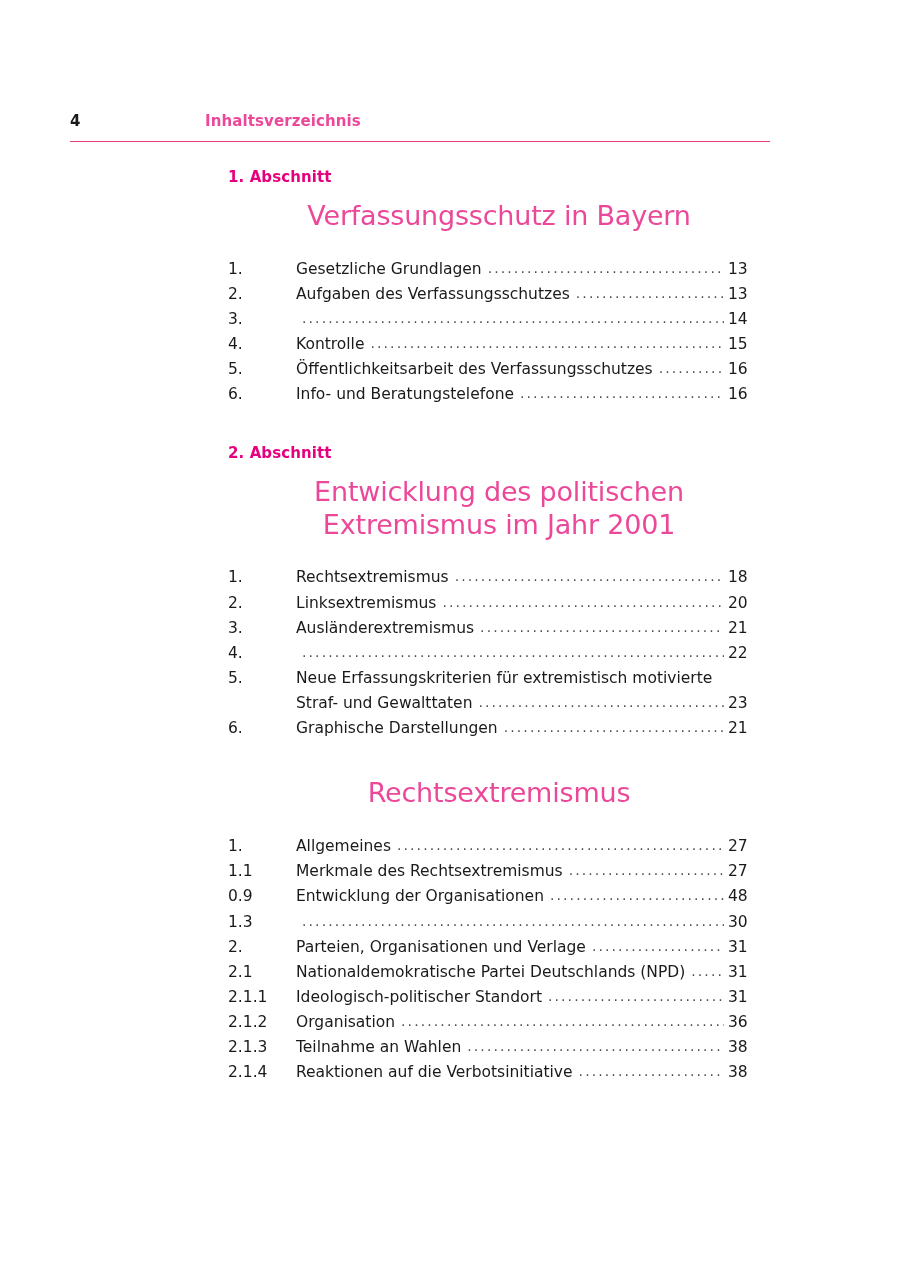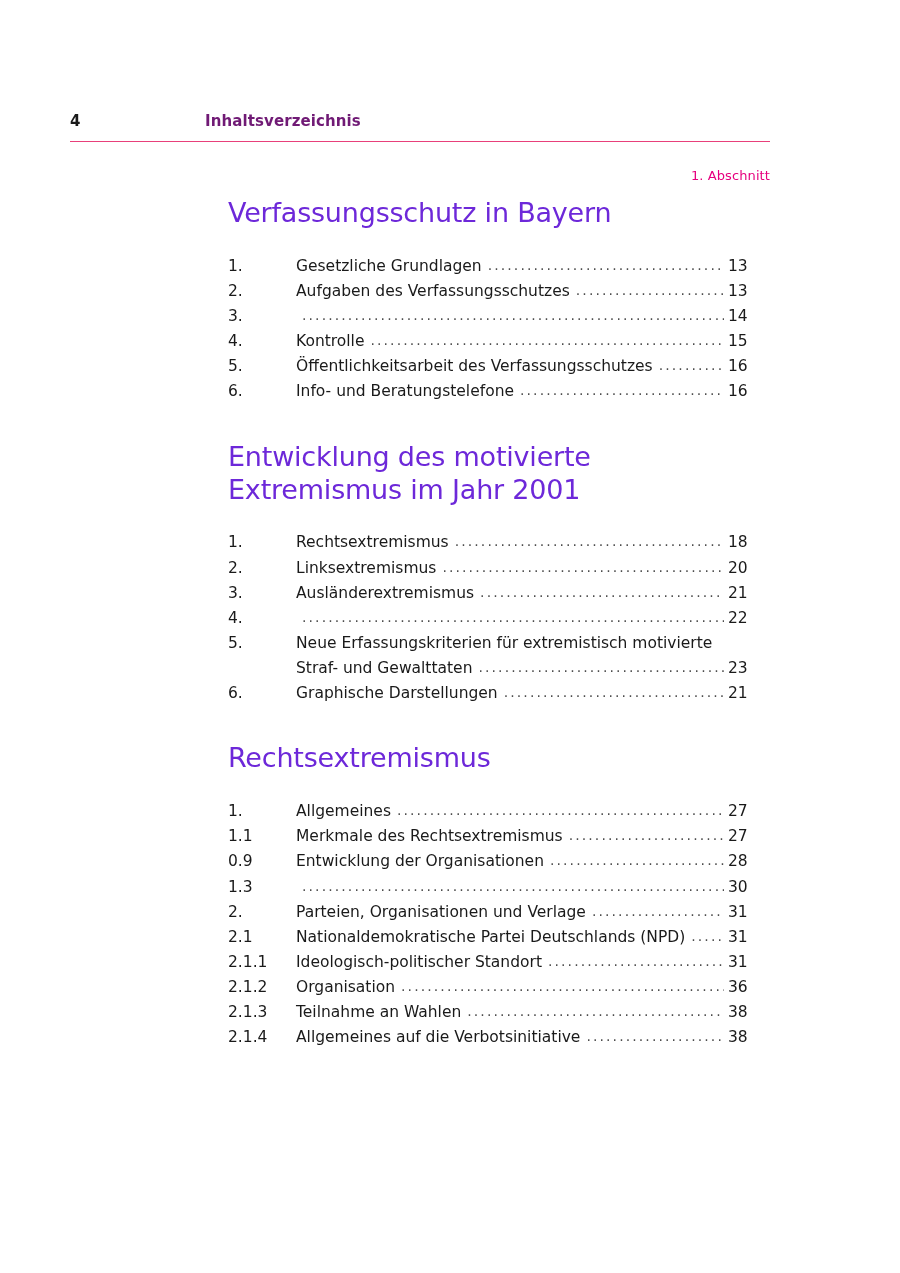--- a/index.html
+++ b/index.html
@@ -33,21 +33,21 @@
   }
   .folio {
     font-size: 15px;
     font-weight: bold;
     color: #1a1a1a;
     width: 135px;
   }
   .running-title {
     font-size: 15px;
     font-weight: bold;
-    color: #701a75;
+    color: #ec4899;
     letter-spacing: 0.1px;
   }
   .header-rule {
     position: absolute;
     left: 70px;
     top: 141px;
     width: 700px;
     height: 1px;
     background: #e8407a;
   }
@@ -58,33 +58,33 @@
     left: 228px;
     top: 168px;
     width: 542px;
   }
 
   .section-block {
     margin-bottom: 0;
   }
   .section-kicker {
     color: #e6007e;
-    font-size: 13px;
-    font-weight: normal;
+    font-size: 15px;
+    font-weight: bold;
     margin: 0 0 14px 0;
     letter-spacing: 0.1px;
-    text-align: right;
   }
   .section-title {
     font-size: 27px;
     font-weight: normal;
     line-height: 1.22;
-    color: #6d28d9;
+    color: #ec4899;
     margin: 0 0 24px 0;
     letter-spacing: -0.2px;
+    text-align: center;
   }
   .section-title span {
     display: block;
   }
 
   .toc-list {
     margin: 0 0 36px 0;
     padding: 0;
     list-style: none;
   }
@@ -170,22 +170,23 @@
           </li>
           <li class="toc-row">
             <span class="toc-num">6.</span>
             <span class="toc-text">Info- und Beratungstelefone</span>
             <span class="toc-dots">...........................................................................................</span>
             <span class="toc-page">16</span>
           </li>
         </ul>
       </div>
       <div class="section-block">
+        <div class="section-kicker">2. Abschnitt</div>
         <h1 class="section-title">
-          <span>Entwicklung des motivierte</span>
+          <span>Entwicklung des politischen</span>
           <span>Extremismus im Jahr 2001</span>
         </h1>
         <ul class="toc-list">
           <li class="toc-row">
             <span class="toc-num">1.</span>
             <span class="toc-text">Rechtsextremismus</span>
             <span class="toc-dots">...........................................................................................</span>
             <span class="toc-page">18</span>
           </li>
           <li class="toc-row">
@@ -239,21 +240,21 @@
           <li class="toc-row">
             <span class="toc-num">1.1</span>
             <span class="toc-text">Merkmale des Rechtsextremismus</span>
             <span class="toc-dots">...........................................................................................</span>
             <span class="toc-page">27</span>
           </li>
           <li class="toc-row">
             <span class="toc-num">0.9</span>
             <span class="toc-text">Entwicklung der Organisationen</span>
             <span class="toc-dots">...........................................................................................</span>
-            <span class="toc-page">28</span>
+            <span class="toc-page">48</span>
           </li>
           <li class="toc-row">
             <span class="toc-num">1.3</span>
             <span class="toc-dots">...........................................................................................</span>
             <span class="toc-page">30</span>
           </li>
           <li class="toc-row">
             <span class="toc-num">2.</span>
             <span class="toc-text">Parteien, Organisationen und Verlage</span>
             <span class="toc-dots">...........................................................................................</span>
@@ -278,21 +279,21 @@
             <span class="toc-page">36</span>
           </li>
           <li class="toc-row">
             <span class="toc-num">2.1.3</span>
             <span class="toc-text">Teilnahme an Wahlen</span>
             <span class="toc-dots">...........................................................................................</span>
             <span class="toc-page">38</span>
           </li>
           <li class="toc-row">
             <span class="toc-num">2.1.4</span>
-            <span class="toc-text">Allgemeines auf die Verbotsinitiative</span>
+            <span class="toc-text">Reaktionen auf die Verbotsinitiative</span>
             <span class="toc-dots">...........................................................................................</span>
             <span class="toc-page">38</span>
           </li>
         </ul>
       </div>
     </div>
 
 </div>
 
 </body></html>

